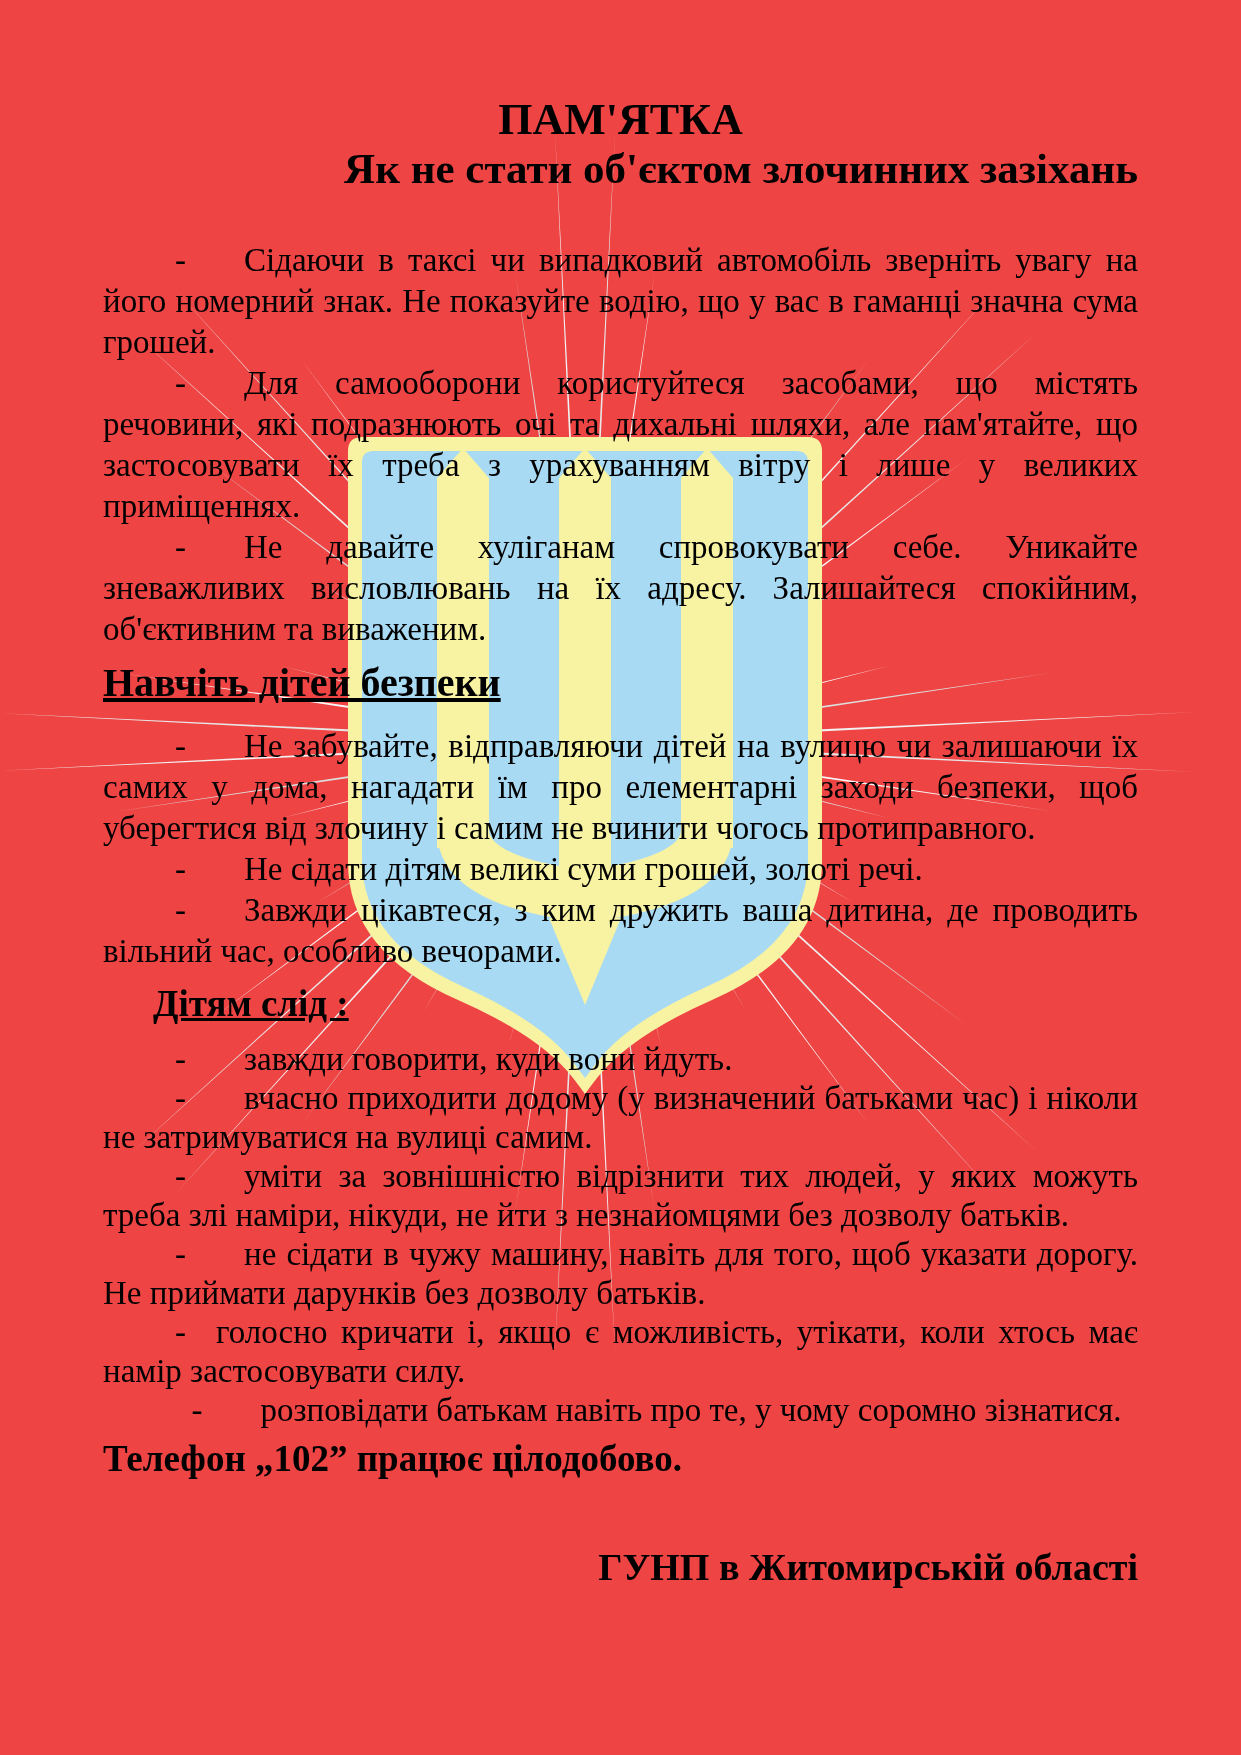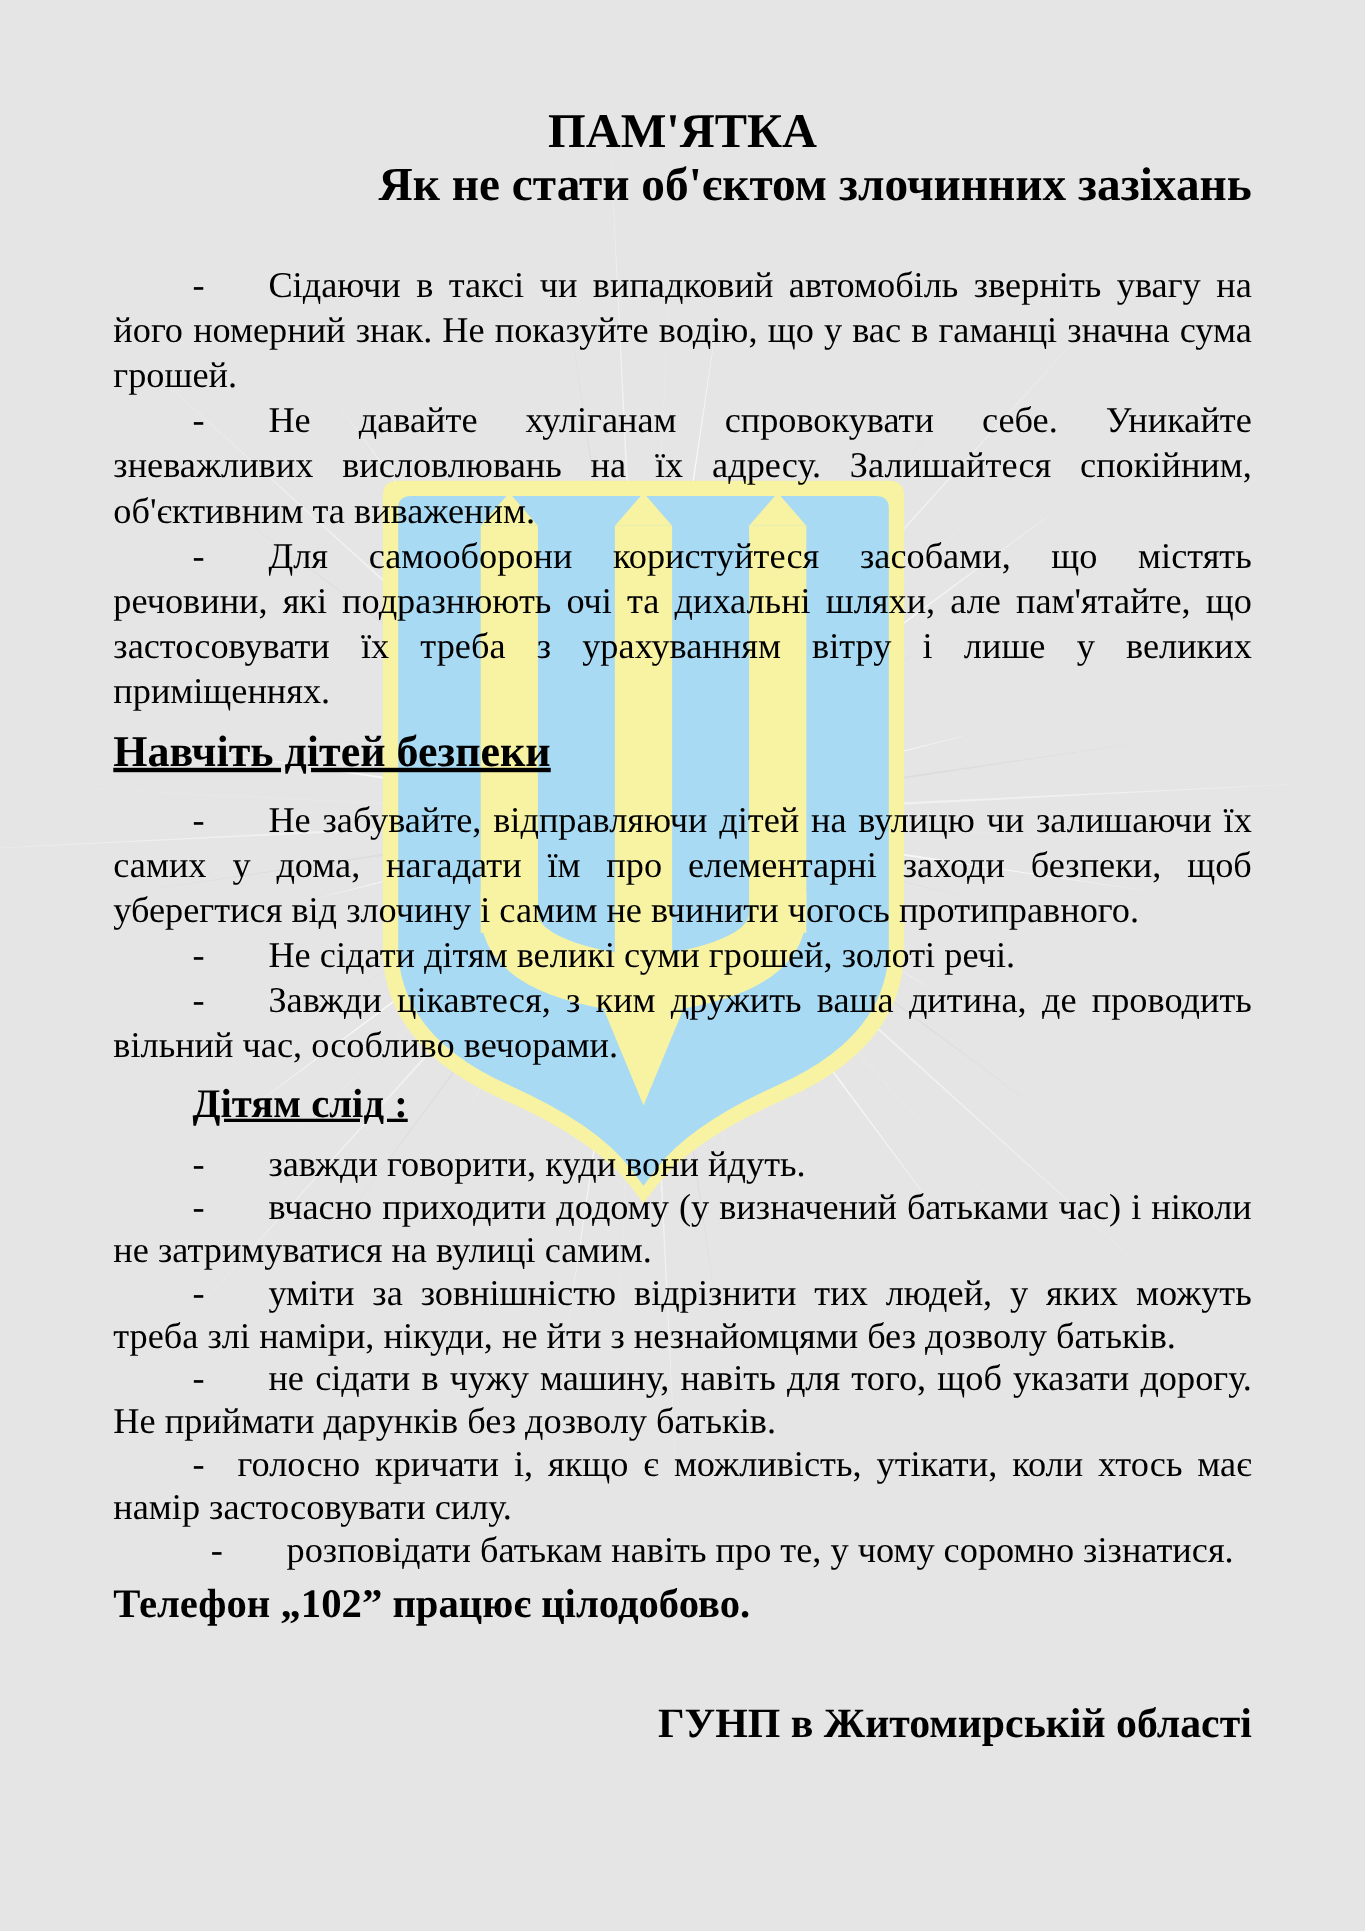--- a/index.html
+++ b/index.html
@@ -1,21 +1,21 @@
 <!DOCTYPE html>
 <html lang="uk"><head>
 <meta charset="utf-8">
 <style>
   html, body { margin: 0; padding: 0; background: #888; }
   .page {
     position: relative;
     width: 1241px;
     height: 1755px;
     margin: 0 auto;
-    background: #e5e5e5;
+    background: #ef4444;
     overflow: hidden;
     font-family: "Liberation Serif", "DejaVu Serif", serif;
     color: #000;
   }
   .watermark {
     position: absolute;
     top: 0; left: 0;
     width: 1241px; height: 1755px;
   }
   .content {
@@ -53,21 +53,21 @@
     line-height: 50px;
     font-weight: bold;
     text-decoration: underline;
     margin: 8px 0 18px 0;
   }
   h4.sec2 {
     font-size: 37px;
     line-height: 48px;
     font-weight: bold;
     text-decoration: underline;
-    margin: 8px 0 12px 72px;
+    margin: 8px 0 12px 50px;
   }
   p.phone {
     font-size: 37px;
     line-height: 46px;
     font-weight: bold;
     text-align: left;
     margin: 6px 0 0 0;
   }
   p.signature {
     font-size: 38px;
@@ -162,22 +162,22 @@
       <path d="M549 918 L585 1005 L621 918 Z"></path>
     </g>
   </svg>
 
   <div class="content">
 
     <h1 class="title">ПАМ'ЯТКА</h1>
     <h2 class="subtitle">Як не стати об'єктом злочинних зазіхань</h2>
 
     <p class="li"><span class="dash">-</span><span class="tab"></span><span>Сідаючи в таксі чи випадковий автомобіль зверніть увагу на його номерний знак. Не показуйте водію, що у вас в гаманці значна сума грошей.</span></p>
+    <p class="li"><span class="dash">-</span><span class="tab"></span><span>Для самооборони користуйтеся засобами, що містять речовини, які подразнюють очі та дихальні шляхи, але пам'ятайте, що застосовувати їх треба з урахуванням вітру і лише у великих приміщеннях.</span></p>
     <p class="li"><span class="dash">-</span><span class="tab"></span><span>Не давайте хуліганам спровокувати себе. Уникайте зневажливих висловлювань на їх адресу. Залишайтеся спокійним, об'єктивним та виваженим.</span></p>
-    <p class="li"><span class="dash">-</span><span class="tab"></span><span>Для самооборони користуйтеся засобами, що містять речовини, які подразнюють очі та дихальні шляхи, але пам'ятайте, що застосовувати їх треба з урахуванням вітру і лише у великих приміщеннях.</span></p>
 
     <h3 class="sec">Навчіть дітей безпеки</h3>
 
     <p class="li"><span class="dash">-</span><span class="tab"></span><span>Не забувайте, відправляючи дітей на вулицю чи залишаючи їх самих у дома, нагадати їм про елементарні заходи безпеки, щоб уберегтися від злочину і самим не вчинити чогось протиправного.</span></p>
     <p class="li"><span class="dash">-</span><span class="tab"></span><span>Не сідати дітям великі суми грошей, золоті речі.</span></p>
     <p class="li"><span class="dash">-</span><span class="tab"></span><span>Завжди цікавтеся, з ким дружить ваша дитина, де проводить вільний час, особливо вечорами.</span></p>
 
     <h4 class="sec2">Дітям слід :</h4>
 
     <p class="li tight"><span class="dash">-</span><span class="tab"></span><span>завжди говорити, куди вони йдуть.</span></p>

